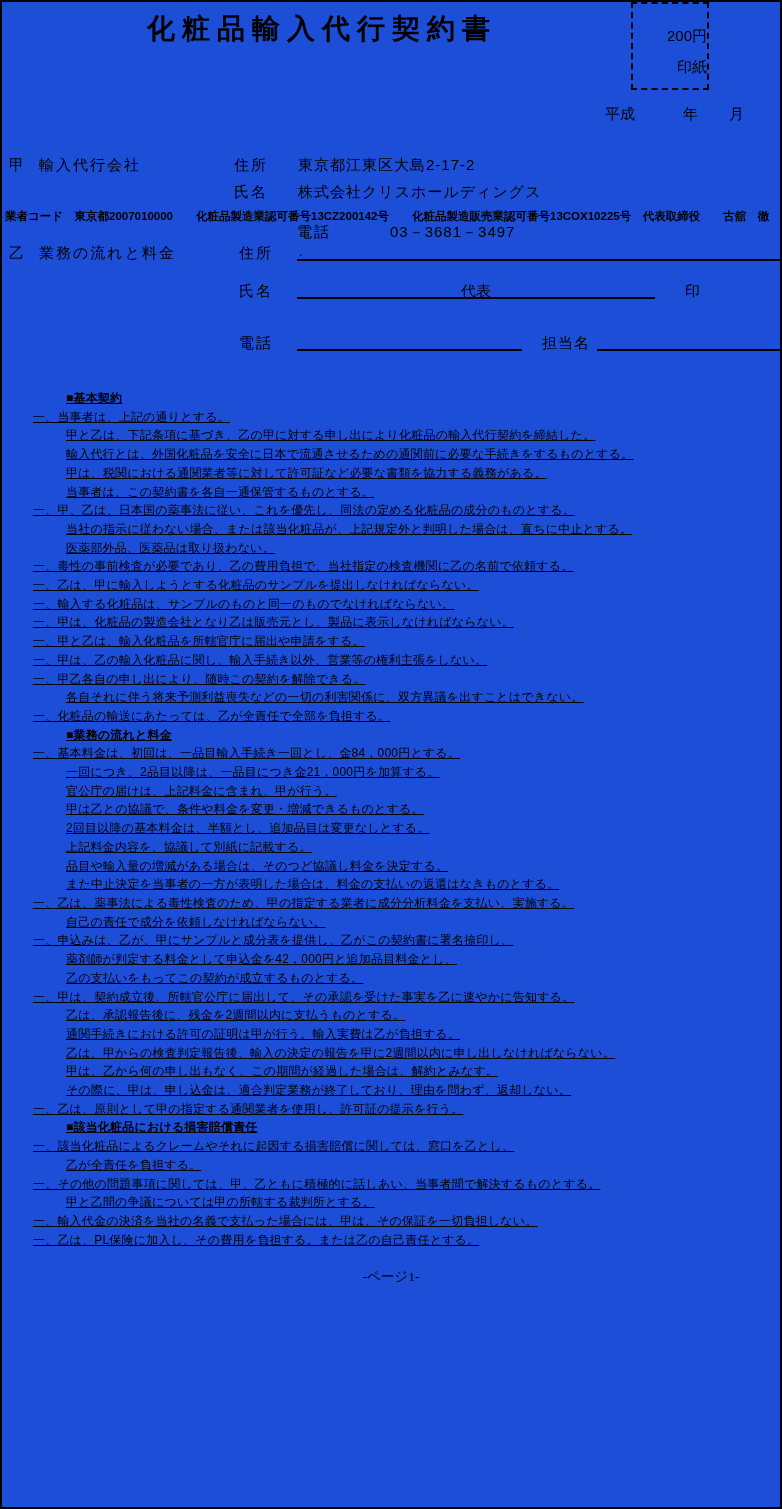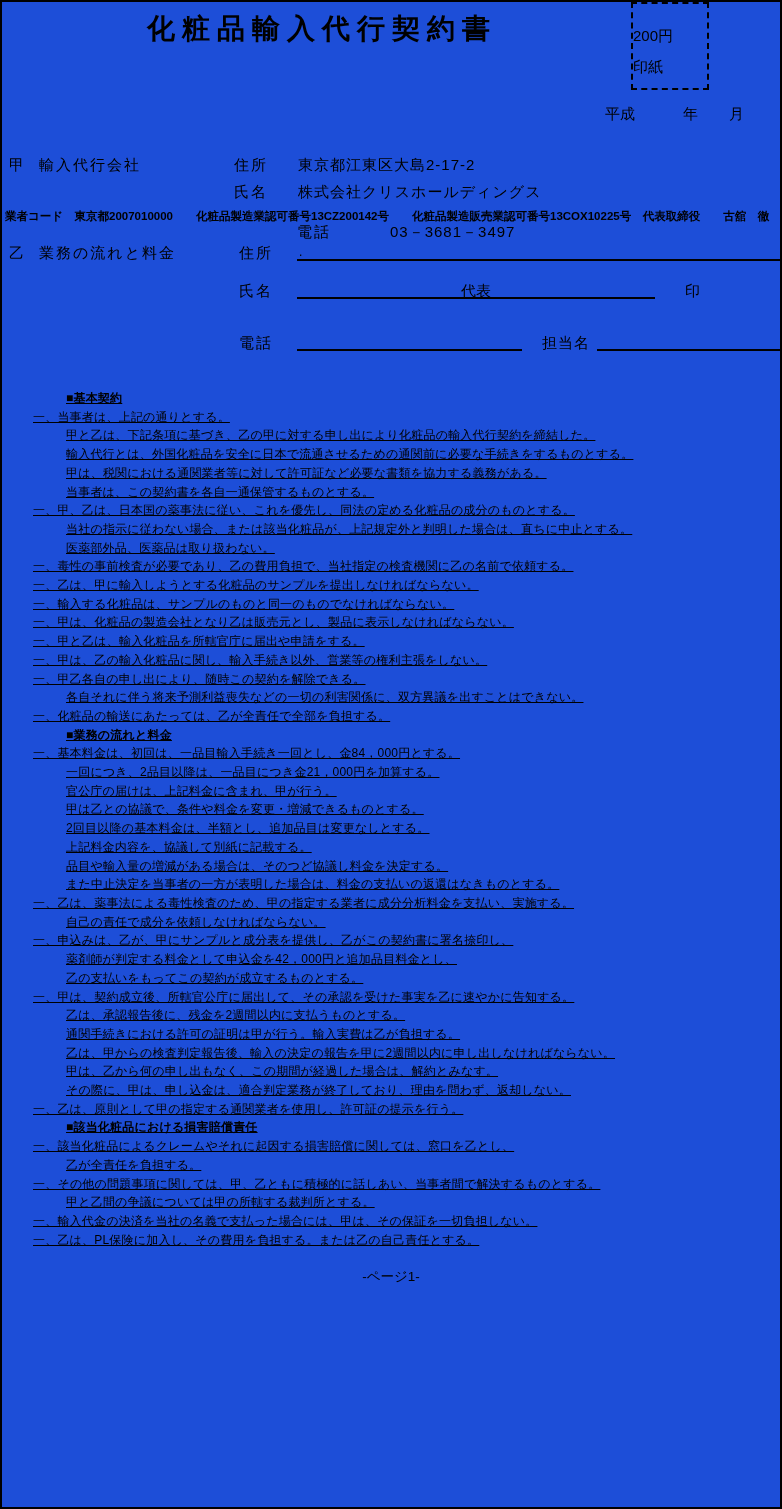--- a/index.html
+++ b/index.html
@@ -22,21 +22,21 @@
     font-weight: bold;
     letter-spacing: 7px;
     white-space: nowrap;
   }
   .stamp-box {
     position: absolute;
     left: 629px; top: 0px;
     width: 78px; height: 88px;
     border: 2px dashed #000;
     display: flex; flex-direction: column;
-    align-items: flex-start; justify-content: center;
+    align-items: flex-end; justify-content: center;
     padding-top: 10px;
     font-size: 15px;
     line-height: 20px;
     gap: 11px;
   }
   .date-row { position: absolute; top: 103px; left: 0; width: 100%; height: 20px; font-size: 15px; margin-left: 46px; }
   .date-row span { position: absolute; white-space: nowrap; }
   .d-era   { left: 557px; }
   .d-year  { left: 635px; }
   .d-month { left: 681px; }
@@ -86,20 +86,21 @@
   }
   .line { white-space: nowrap; }
   .line.h { font-weight: bold; padding-left: 33px; }
   .line.c { padding-left: 33px; }
 
   .page-footer {
     position: absolute;
     top: 1266px; left: 0; width: 100%;
     text-align: center;
     font-size: 13.5px;
+    font-family: Liberation Serif, serif;
   }
 </style>
 </head>
 <body>
 
 <div class="page">
 
   <div class="doc-title">化粧品輸入代行契約書</div>
 
   <div class="stamp-box">

